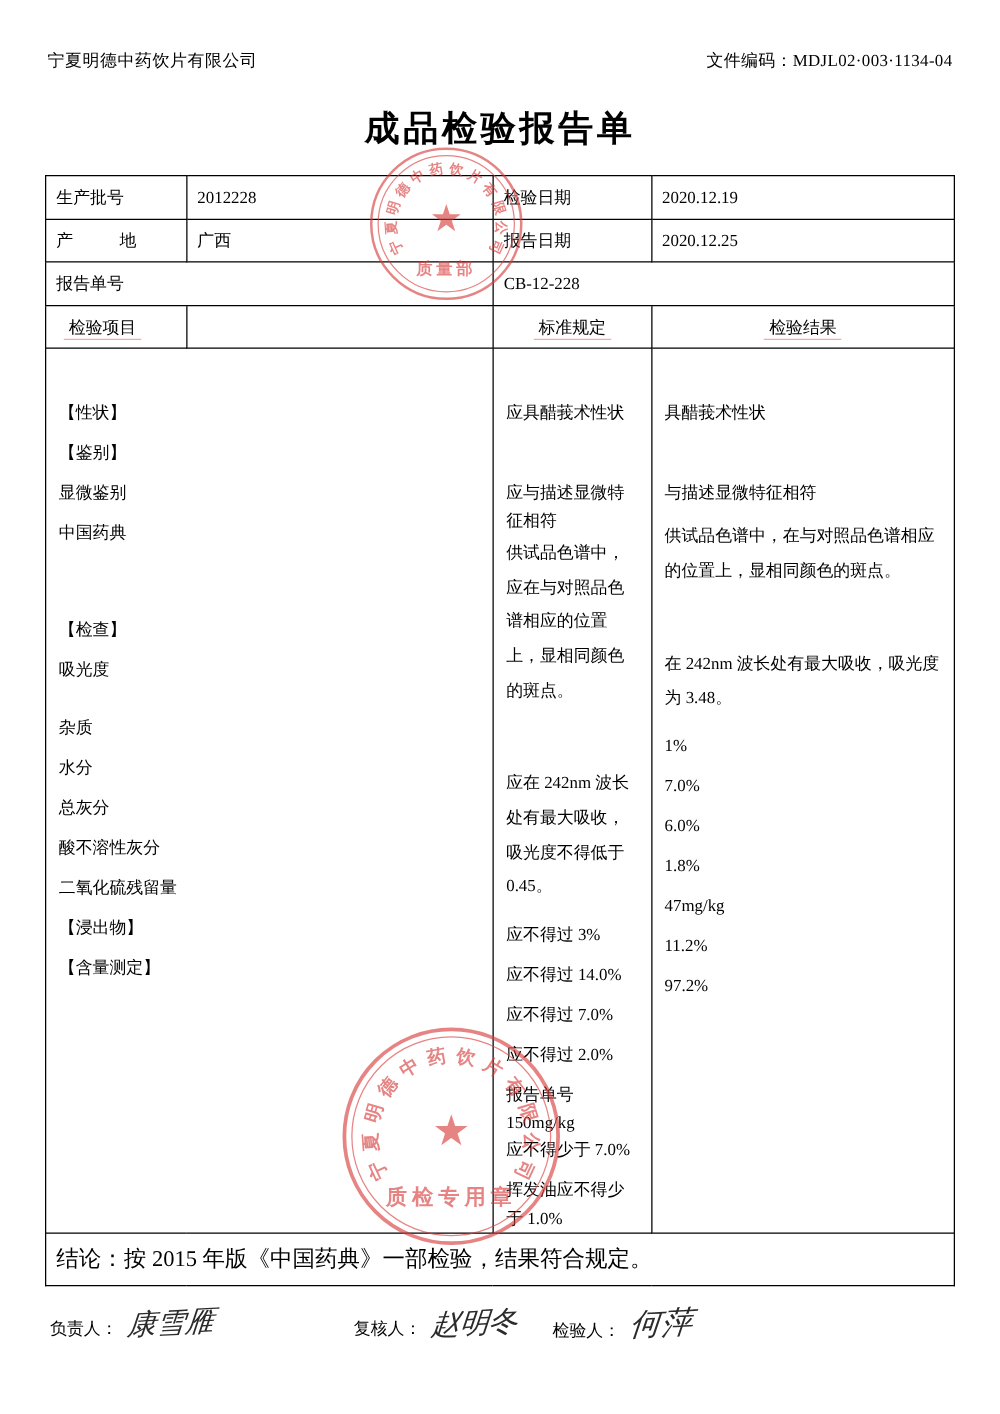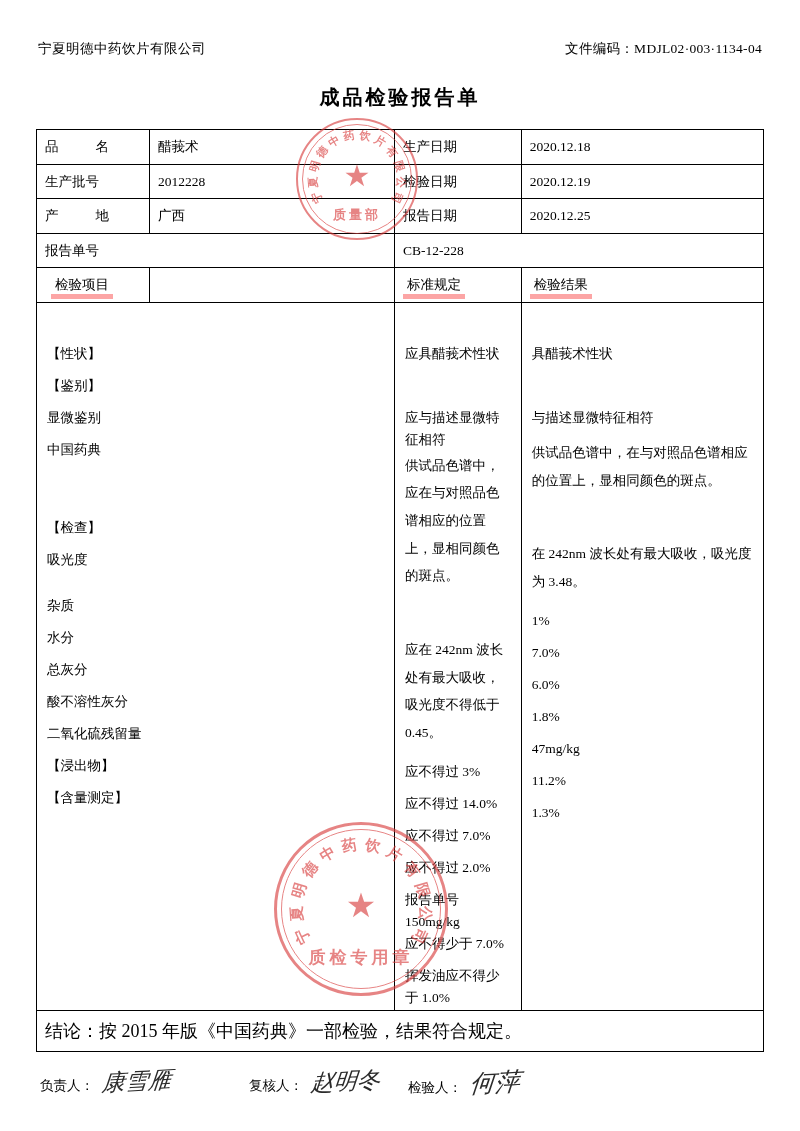--- a/index.html
+++ b/index.html
@@ -28,21 +28,21 @@
     justify-content: space-between;
     align-items: flex-end;
     font-size: 13.5px;
     padding: 0 2px 6px 2px;
   }
   .hdr .company { letter-spacing: .5px; }
   .hdr .docno { letter-spacing: .3px; }
 
   .title {
     text-align: center;
-    font-size: 20px;
+    font-size: 28px;
     font-weight: bold;
     letter-spacing: 3px;
     margin: 20px 0 18px 0;
   }
 
   
   table.rep {
     width: 100%;
     border-collapse: collapse;
     table-layout: fixed;
@@ -62,27 +62,27 @@
     display: inline-block;
     width: 64px;
     text-align: justify;
     text-align-last: justify;
   }
   .c-lbl2 { width: 90px; }
 
   .row-h { height: 30px; }
 
   .colhead td {
-    text-align: left;
+    text-align: center;
     padding-top: 12px;
     padding-bottom: 10px;
     border-bottom: none;
   }
   .colhead span {
-    border-bottom: 5px solid #fca5a5;
+    border-bottom: 1px solid #fca5a5;
     padding: 0 4px 2px 4px;
   }
 
   
   .body-cell {
     border-top: none !important;
     padding: 0 !important;
     height: 640px;
     vertical-align: top;
   }
@@ -119,21 +119,21 @@
   .sig .sv {
     font-family: "Liberation Serif", serif;
     font-style: italic;
     font-size: 23px;
     color: #2b2b2b;
     margin-left: 8px;
     transform: skewX(-8deg) rotate(-3deg);
     line-height: 1;
     padding-bottom: 2px;
   }
-  .sig.s2 { margin-left: 78px; }
+  .sig.s2 { margin-left: 112px; }
   .sig.s3 { margin-left: 28px; }
   .sig.s3 .sv { font-size: 25px; }
 
   
   .stamp {
     position: absolute;
     border: 3px solid #d83a3a;
     border-radius: 50%;
     color: #d83a3a;
     opacity: .62;
@@ -205,26 +205,20 @@
 
   <table class="rep">
     <colgroup>
       <col style="width:82px">
       <col style="width:178px">
       <col style="width:92px">
       <col style="width:176px">
     </colgroup>
 
     <tbody>
-        <tr class="row-h">
-      <td class="lbl"><span class="lbl-spread">品 名</span></td>
-      <td>醋莪术</td>
-      <td class="c-lbl2">生产日期</td>
-      <td>2020.12.18</td>
-    </tr>
 
     <tr class="row-h">
       <td class="lbl">生产批号</td>
       <td>2012228</td>
       <td>检验日期</td>
       <td>2020.12.19</td>
     </tr>
 
     <tr class="row-h">
       <td class="lbl"><span class="lbl-spread">产 地</span></td>
@@ -296,21 +290,21 @@
           <div class="gap-sm"></div>
           <div class="item-line"></div>
           <div class="item-line two-line">在 242nm 波长处有最大吸收，吸光度为 3.48。</div>
           <div class="gap-sm"></div>
           <div class="item-line">1%</div>
           <div class="item-line">7.0%</div>
           <div class="item-line">6.0%</div>
           <div class="item-line">1.8%</div>
           <div class="item-line">47mg/kg</div>
           <div class="item-line">11.2%</div>
-          <div class="item-line">1.3%</div>
+          <div class="item-line">97.2%</div>
         </div>
       </td>
     </tr>
 
     <tr class="concl">
       <td colspan="4">结论：按 2015 年版《中国药典》一部检验，结果符合规定。</td>
     </tr>
   </tbody>
     </table>
 

